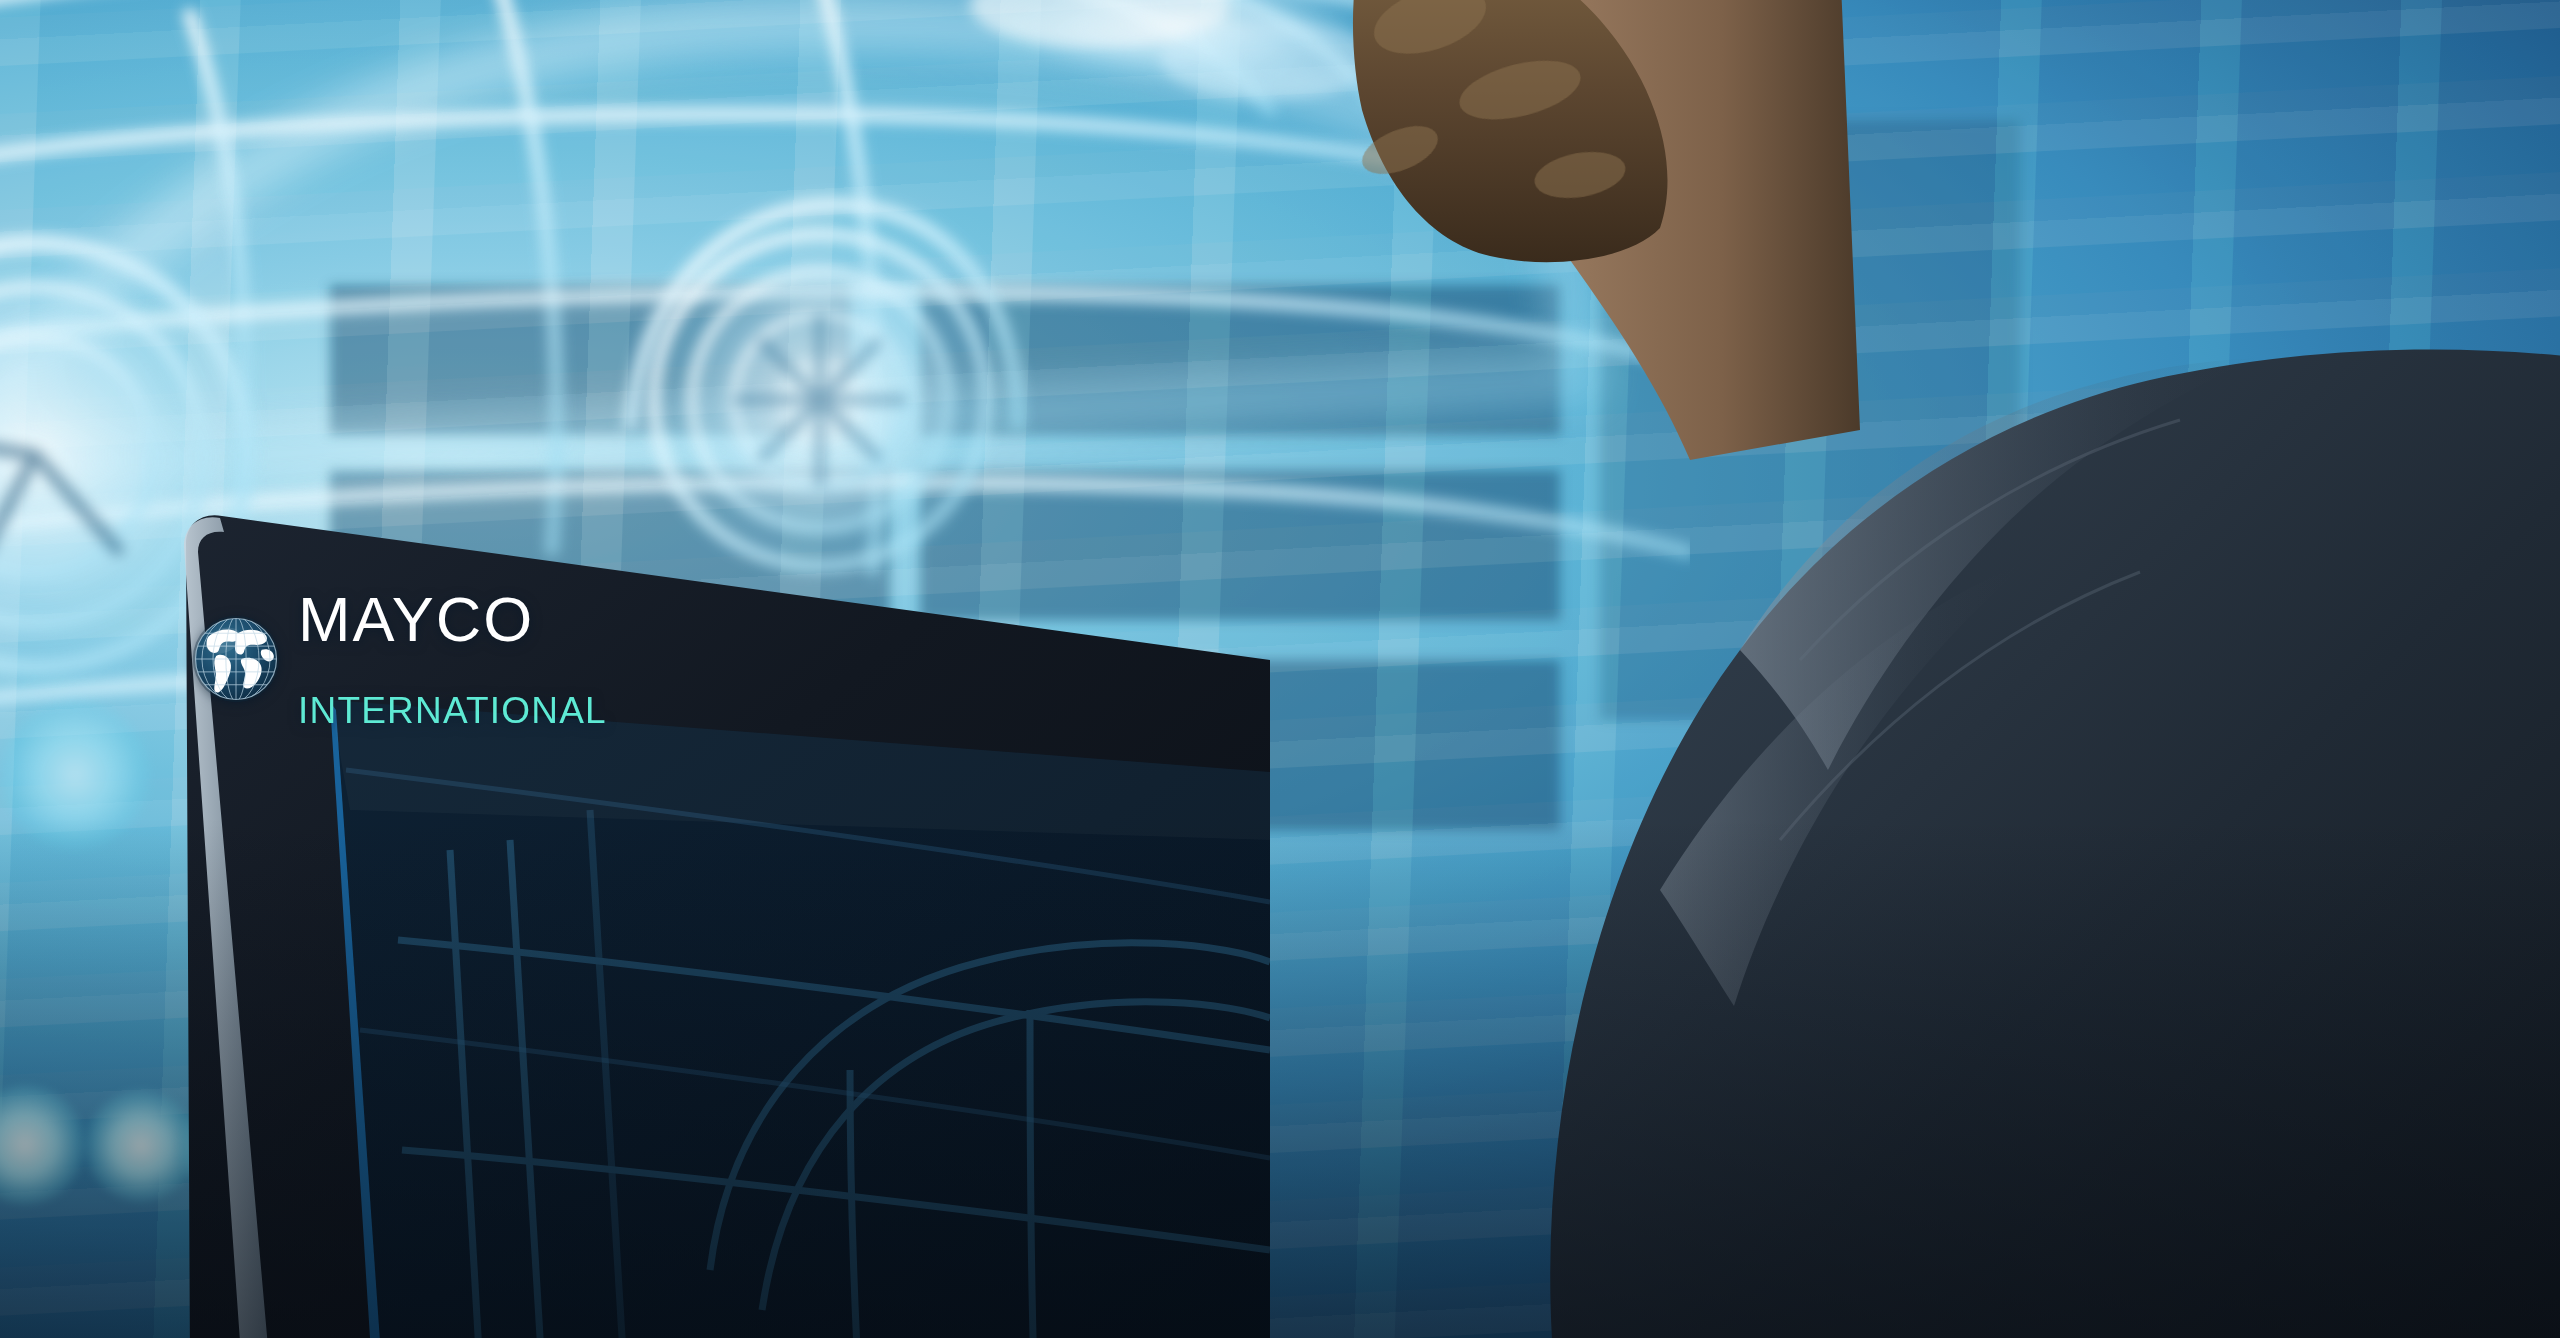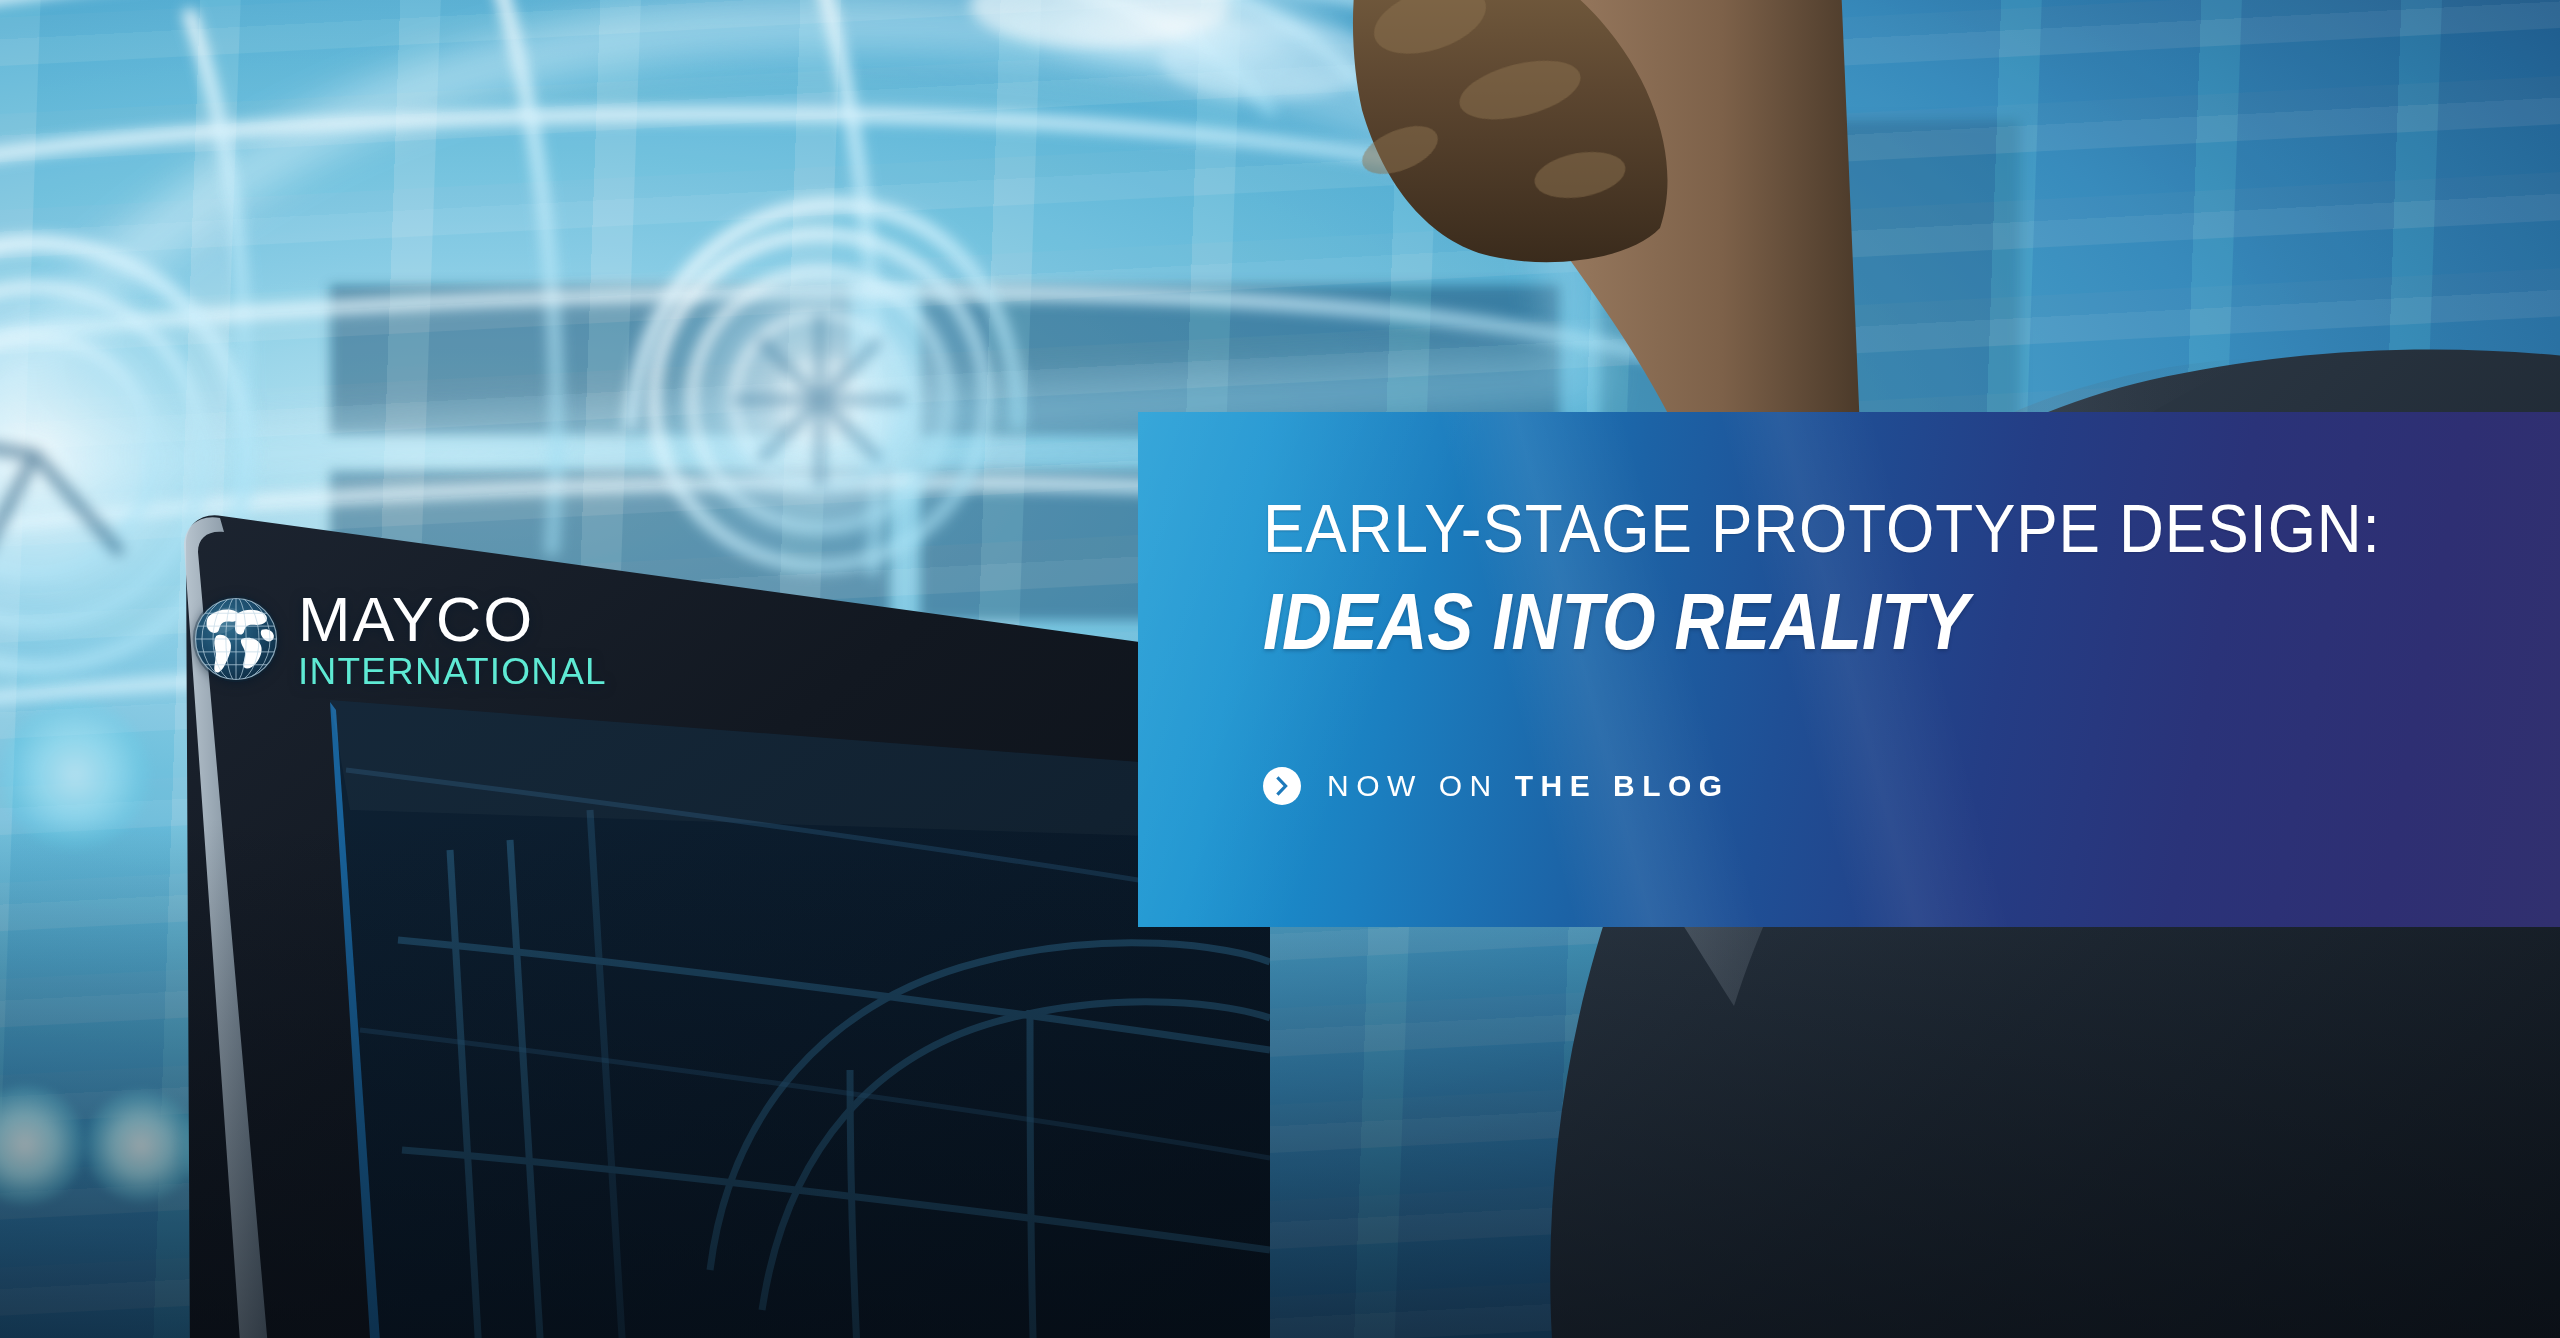--- a/index.html
+++ b/index.html
@@ -74,21 +74,21 @@
   }
 
   
   .logo{
     position:absolute;left:190px;top:588px;
     display:flex;align-items:center;gap:16px;
     filter:drop-shadow(0 2px 6px rgba(0,20,40,.55));
   }
   .logo-globe{width:92px;height:92px;flex:0 0 auto;}
   .logo-globe svg{width:100%;height:100%;display:block;}
-  .logo-words{display:flex;flex-direction:column;line-height:1;}
+  .logo-words{display:flex;flex-direction:column;line-height:1;gap:39px;}
   .logo-main{
     color:#ffffff;font-size:63px;letter-spacing:2px;font-weight:400;
     font-family:"Liberation Sans","DejaVu Sans",sans-serif;
     transform:scaleX(1.0);
   }
   .logo-sub{
     color:#5eead4;font-size:37px;letter-spacing:1.2px;font-weight:400;
     margin-top:2px;
   }
 
@@ -395,36 +395,14 @@
         <circle cx="50" cy="50" r="44" fill="none" stroke="#a9c7d8" stroke-width="1.3" opacity=".8"></circle>
         <ellipse cx="36" cy="30" rx="20" ry="13" fill="#ffffff" opacity=".10" transform="rotate(-22 36 30)"></ellipse>
       </svg>
     </div>
     <div class="logo-words">
       <span class="logo-main">MAYCO</span>
       <span class="logo-sub">INTERNATIONAL</span>
     </div>
   </div>
 
-  <div class="panel">
-    <div class="panel-sheen"></div>
-    <div class="panel-inner">
-
-      <div class="headline1">EARLY-STAGE PROTOTYPE DESIGN:</div>
-
-      <div class="headline2">IDEAS INTO REALITY</div>
-
-      <div class="cta">
-        <span class="cta-circle">
-          <svg width="22" height="22" viewBox="0 0 22 22">
-            <path d="M7.5 3.6 L14.6 11 L7.5 18.4" fill="none" stroke="#1d79bb" stroke-width="3.2" stroke-linecap="square" stroke-linejoin="miter"></path>
-          </svg>
-        </span>
-        <span class="cta-text">
-          <span class="cta-light">NOW ON</span>
-          <span class="cta-bold">THE BLOG</span>
-        </span>
-      </div>
-
-    </div>
-  </div>
 
 </div>
 
 </body></html>

